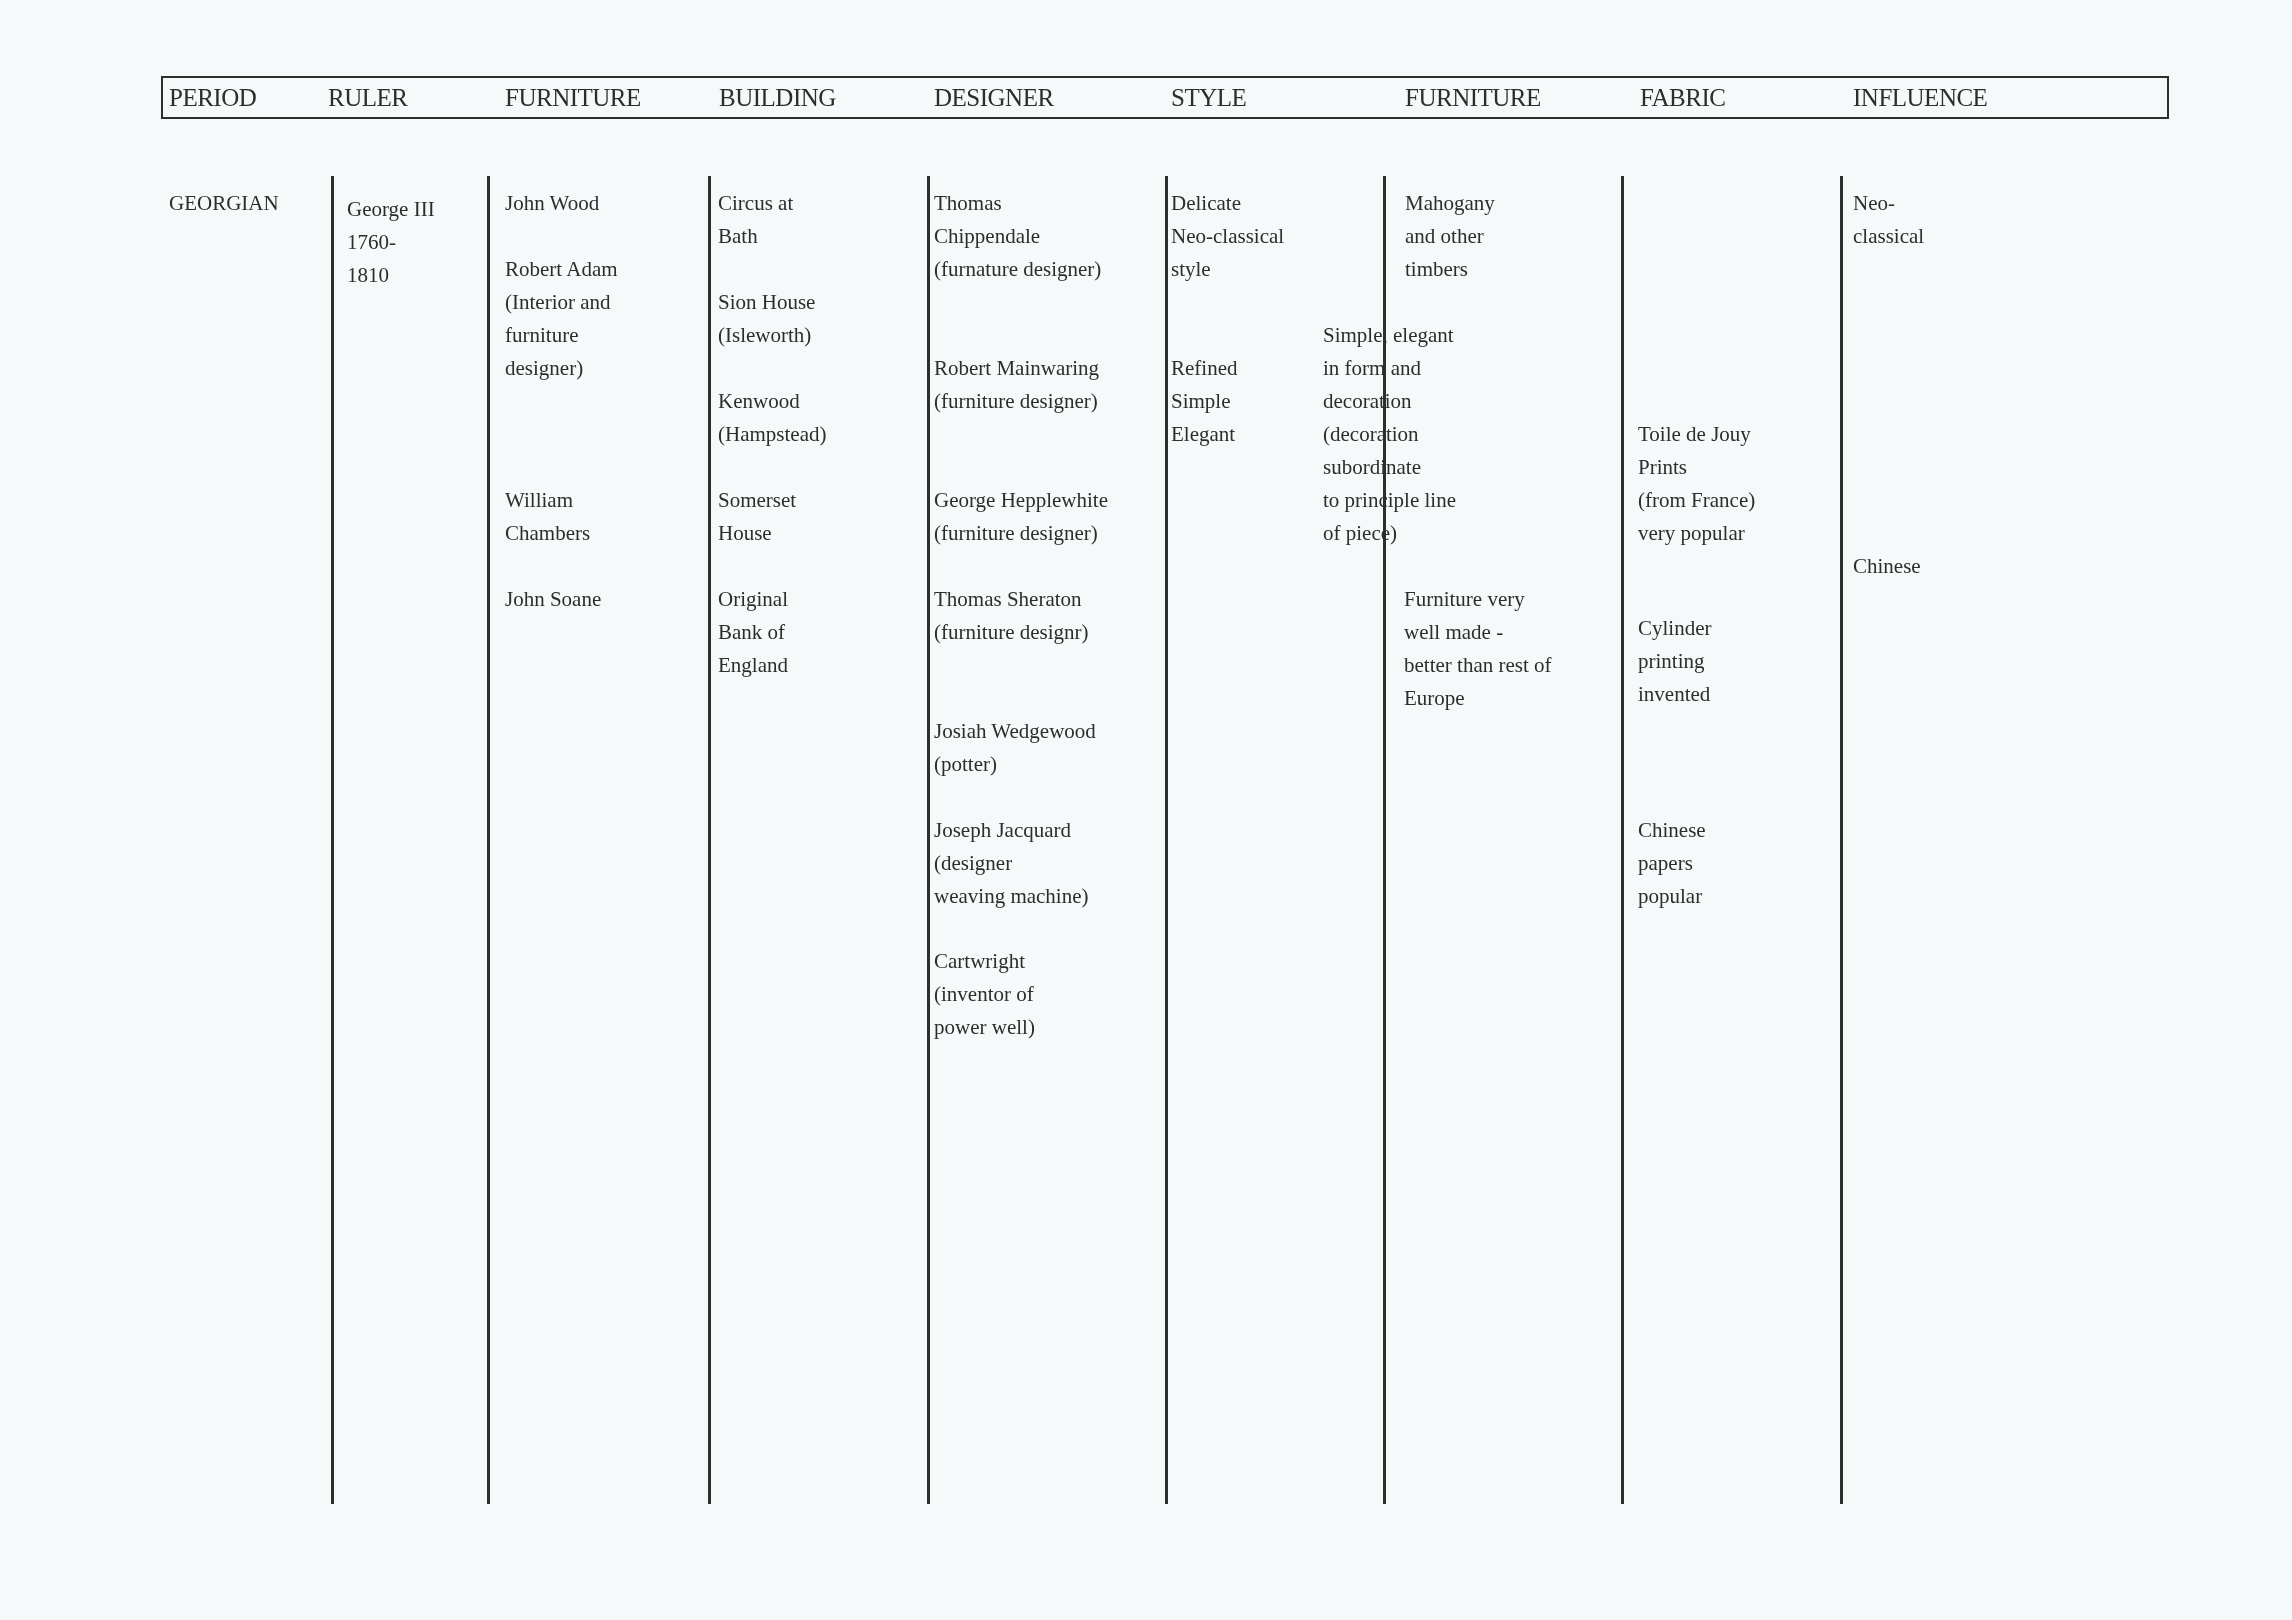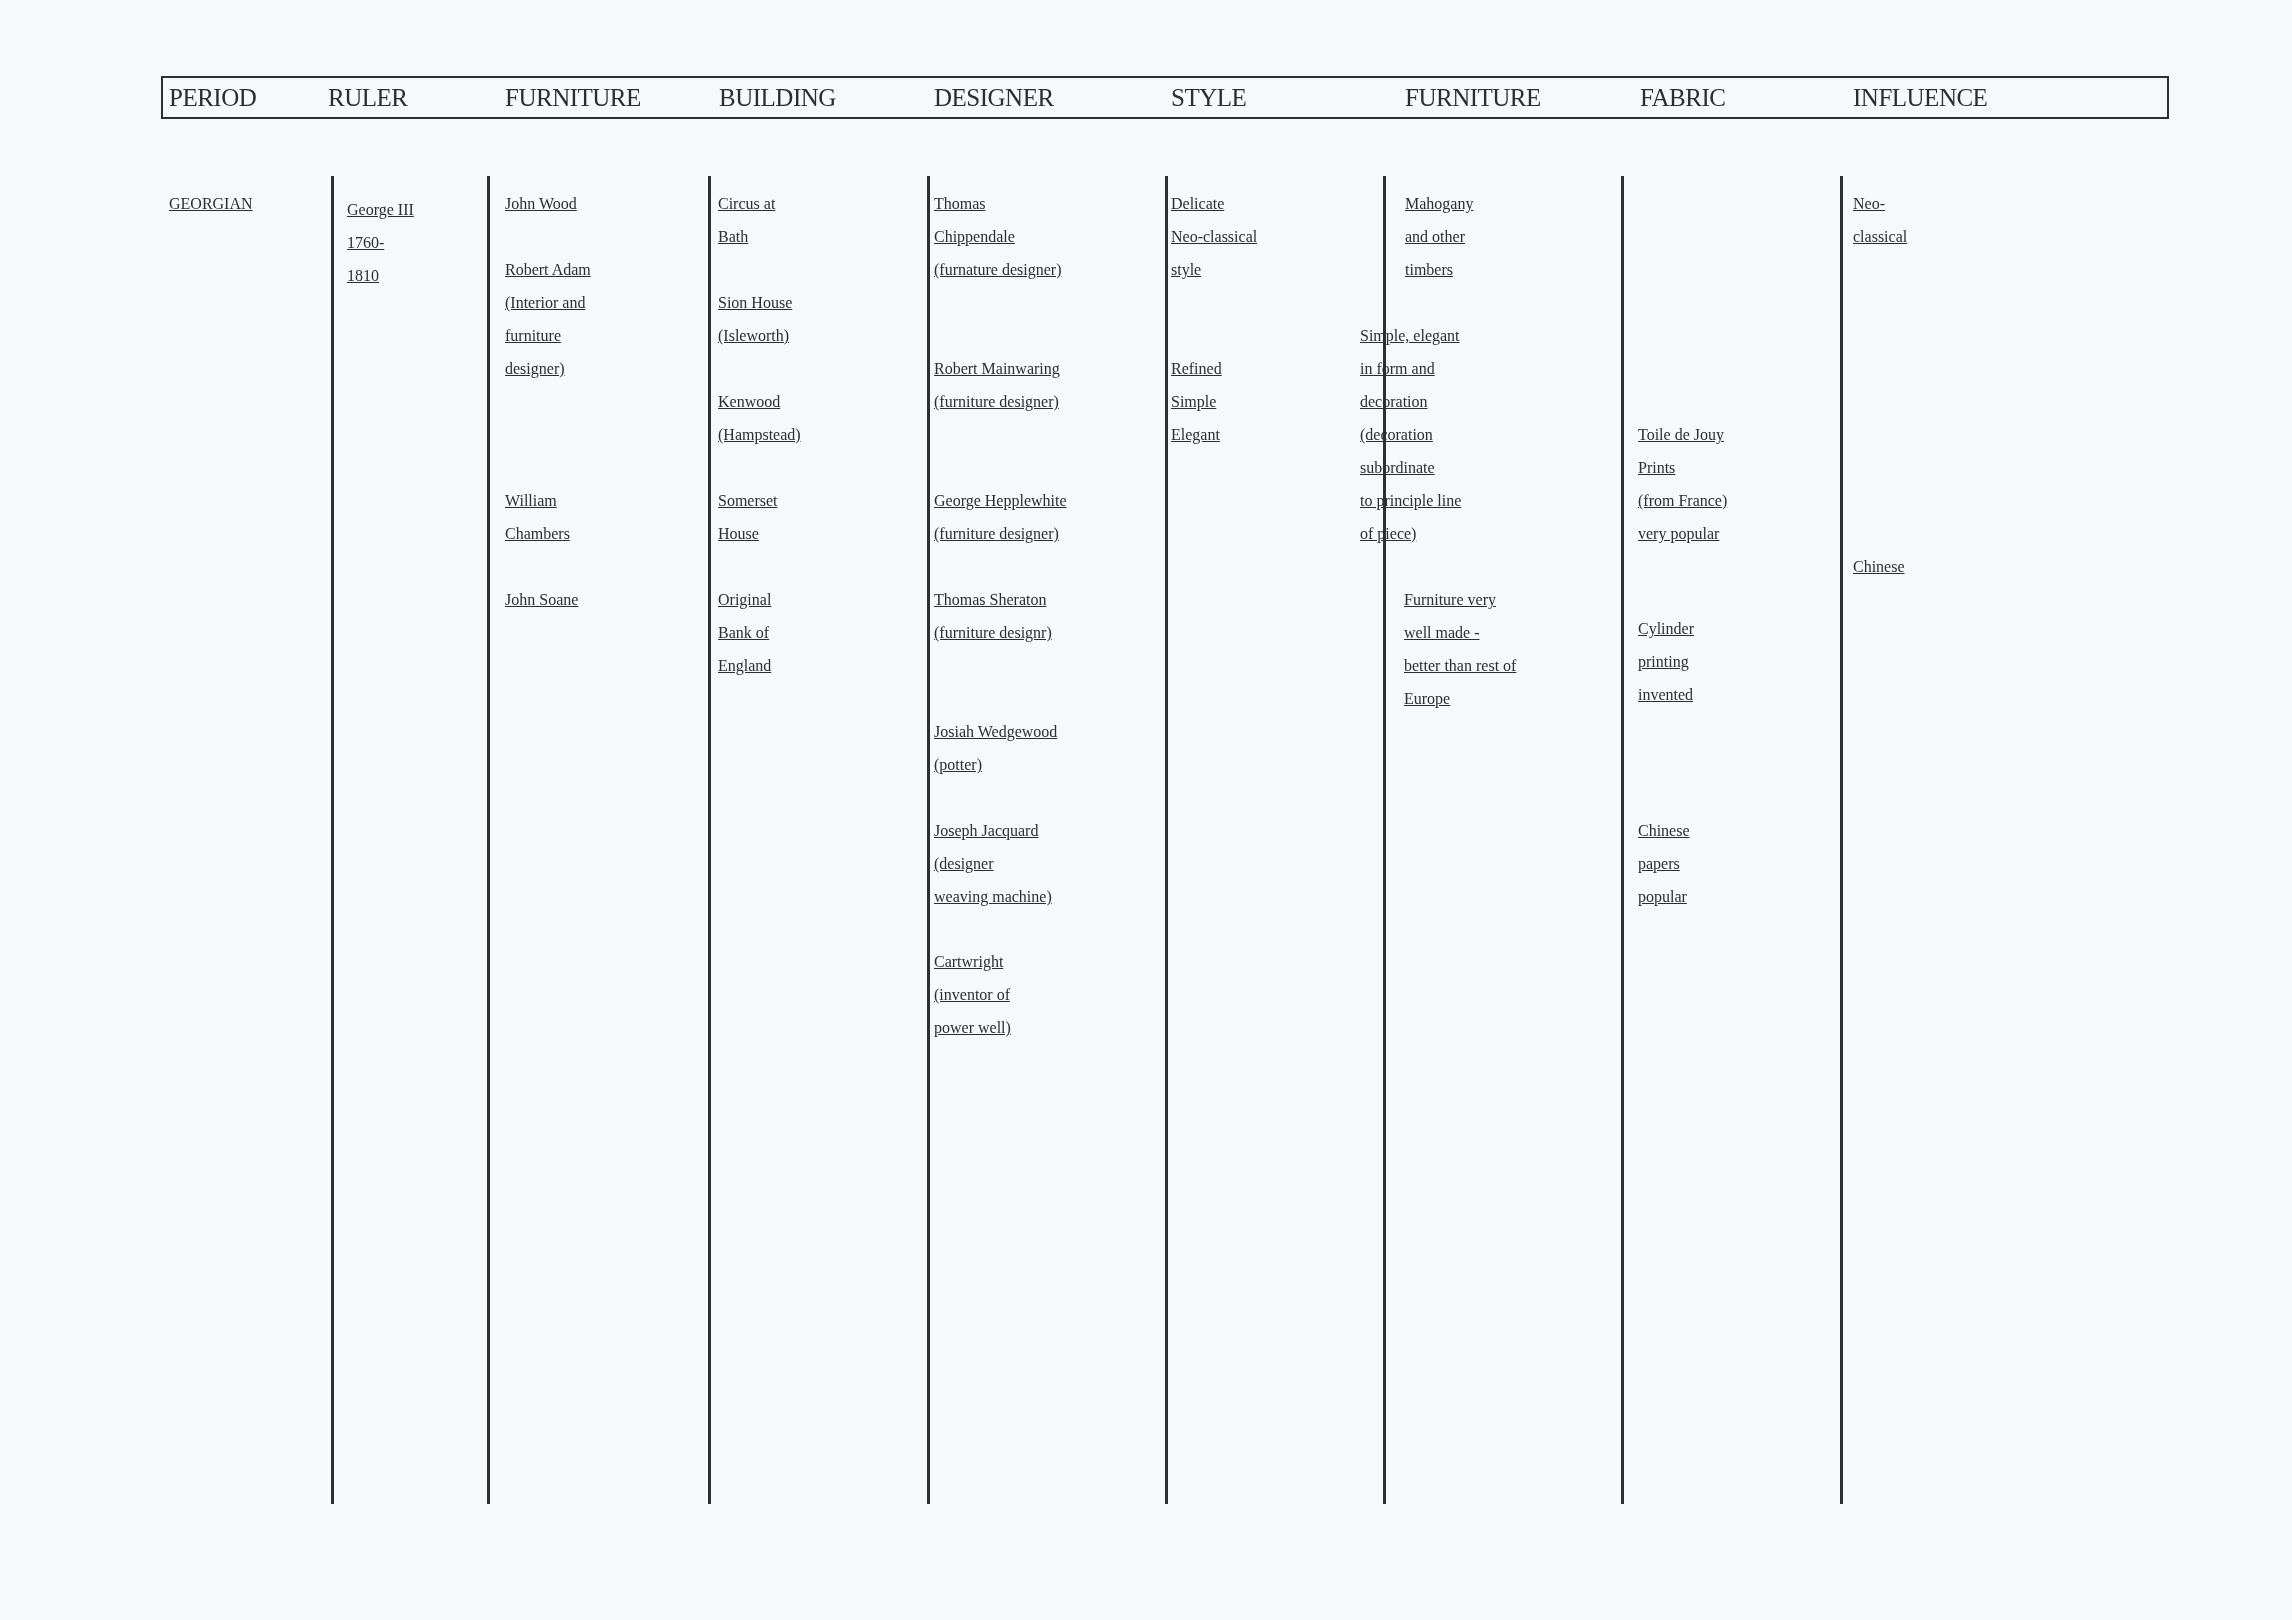--- a/index.html
+++ b/index.html
@@ -14,21 +14,21 @@
     border:2.8px solid #2b302f; box-sizing:content-box;
   }
   .hdr {
     position:absolute; top:83px; font-size:25px; letter-spacing:-0.5px;
     white-space:nowrap; line-height:30px;
   }
   .vline {
     position:absolute; top:176px; width:2.8px; height:1328px; background:#2b302f;
   }
   .cell {
-    position:absolute; font-size:16px; line-height:33px; white-space:pre;text-decoration:underline;
+    position:absolute; font-size:21px; line-height:33px; white-space:pre;
   }
 </style>
 </head>
 <body>
 
 <div class="header-box"></div>
 <div class="hdr" style="left:169px">PERIOD</div>
 <div class="hdr" style="left:328px">RULER</div>
 <div class="hdr" style="left:505px">FURNITURE</div>
 <div class="hdr" style="left:719px">BUILDING</div>
@@ -95,21 +95,21 @@
 <div class="cell" style="left:1171px; top:187px">Delicate
 Neo-classical
 style</div>
 <div class="cell" style="left:1171px; top:352px">Refined
 Simple
 Elegant</div>
 
 <div class="cell" style="left:1405px; top:187px">Mahogany
 and other
 timbers</div>
-<div class="cell" style="left:1360px; top:319px">Simple, elegant
+<div class="cell" style="left:1323px; top:319px">Simple, elegant
 in form and
 decoration
 (decoration
 subordinate
 to principle line
 of piece)</div>
 <div class="cell" style="left:1404px; top:583px">Furniture very
 well made -
 better than rest of
 Europe</div>

